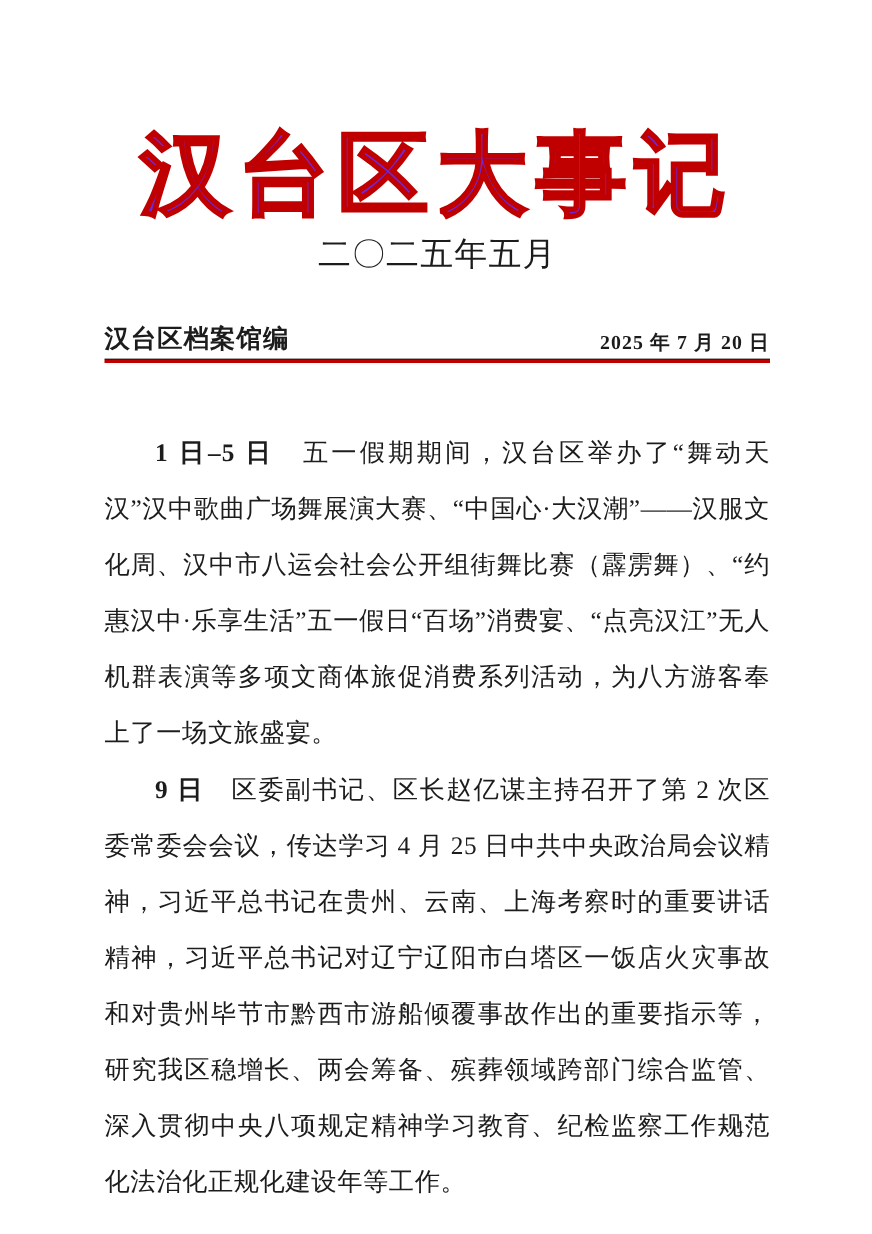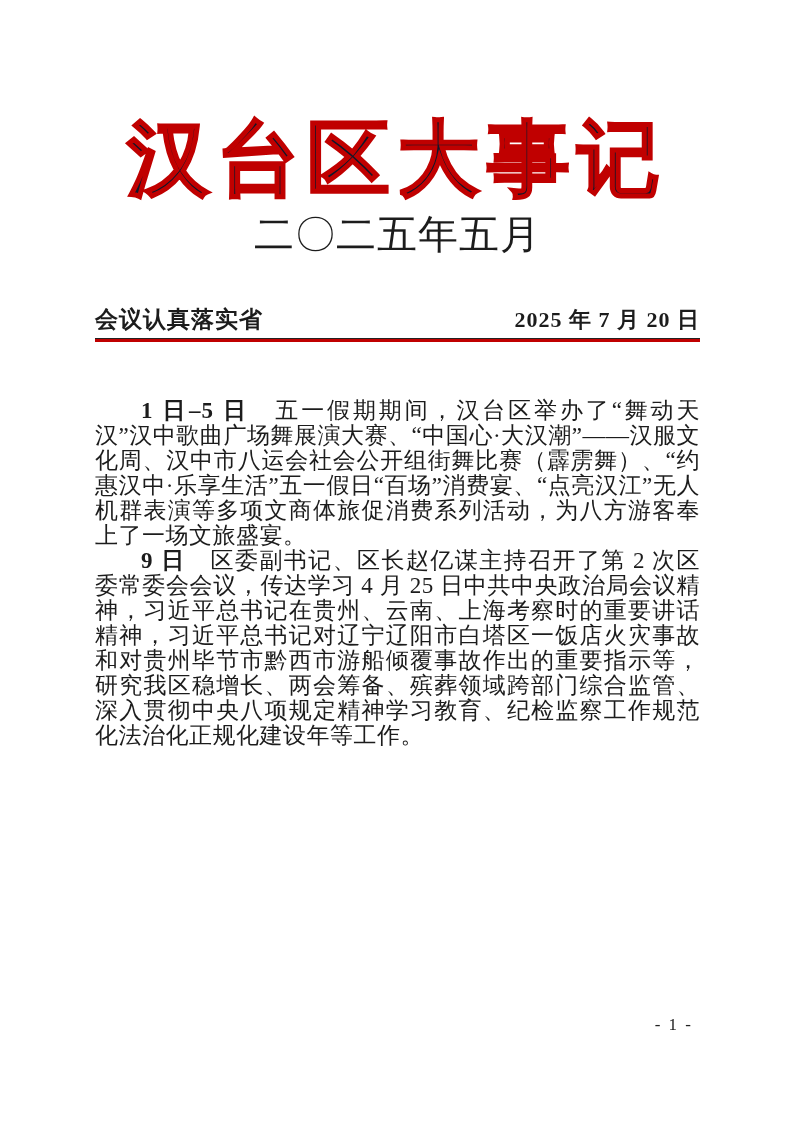--- a/index.html
+++ b/index.html
@@ -20,66 +20,66 @@
     color: #1c1c1c;
   }
   .doc-title {
     margin: 0;
     padding-top: 112px;
     text-align: center;
     font-family: "Liberation Sans", sans-serif;
     font-size: 82px;
     line-height: 1.15;
     font-weight: 900;
-    color: #0f172a;
+    color: #6d28d9;
     -webkit-text-stroke: 2.5px #c00000;
     letter-spacing: 8px;
     white-space: nowrap;
   }
   .doc-subtitle {
     margin: 0;
     margin-top: 8px;
     text-align: center;
-    font-size: 40px;
+    font-size: 30px;
     line-height: 1.2;
     font-weight: 400;
     letter-spacing: 1px;
-    font-family: Liberation Mono, monospace;
+    font-family: Liberation Sans, sans-serif;
   }
   .header-row {
     margin-top: 42px;
     display: flex;
     justify-content: space-between;
     align-items: flex-end;
   }
   .header-editor {
     font-family: "Liberation Sans", sans-serif;
     font-size: 23px;
     font-weight: 700;
     letter-spacing: 1px;
   }
   .header-date {
     font-family: "Liberation Serif", serif;
-    font-size: 22px;
+    font-size: 18px;
     font-weight: 700;
     letter-spacing: 1px;
   }
   .header-rule {
     margin-top: 3px;
     height: 4px;
     width: 100%;
     background: linear-gradient(to bottom, #222222 0, #222222 1px, #c00000 1px, #c00000 4px);
   }
   .doc-body {
     margin-top: 56px;
   }
   .para {
     margin: 0;
     font-size: 23px;
-    line-height: 25px;
+    line-height: 51px;
     text-align: justify;
     text-indent: 2em;
     letter-spacing: 0.5px;
   }
   .para b {
     font-weight: 700;
     letter-spacing: 1px;
   }
   .page-number {
     position: absolute;
@@ -94,21 +94,21 @@
 </head>
 <body>
 
 <div class="page">
 
   <h1 class="doc-title">汉台区大事记</h1>
 
   <div class="doc-subtitle">二〇二五年五月</div>
 
   <div class="header-row">
-    <span class="header-editor">会议认真落实省</span>
+    <span class="header-editor">汉台区档案馆编</span>
     <span class="header-date">2025 年 7 月 20 日</span>
   </div>
 
   <div class="header-rule"></div>
 
   <div class="doc-body">
       <p class="para"><b>1 日–5 日</b><span>　五一假期期间，汉台区举办了“舞动天汉”汉中歌曲广场舞展演大赛、“中国心·大汉潮”——汉服文化周、汉中市八运会社会公开组街舞比赛（霹雳舞）、“约惠汉中·乐享生活”五一假日“百场”消费宴、“点亮汉江”无人机群表演等多项文商体旅促消费系列活动，为八方游客奉上了一场文旅盛宴。</span></p>
       <p class="para"><b>9 日</b><span>　区委副书记、区长赵亿谋主持召开了第 2 次区委常委会会议，传达学习 4 月 25 日中共中央政治局会议精神，习近平总书记在贵州、云南、上海考察时的重要讲话精神，习近平总书记对辽宁辽阳市白塔区一饭店火灾事故和对贵州毕节市黔西市游船倾覆事故作出的重要指示等，研究我区稳增长、两会筹备、殡葬领域跨部门综合监管、深入贯彻中央八项规定精神学习教育、纪检监察工作规范化法治化正规化建设年等工作。</span></p>
     </div>
 

